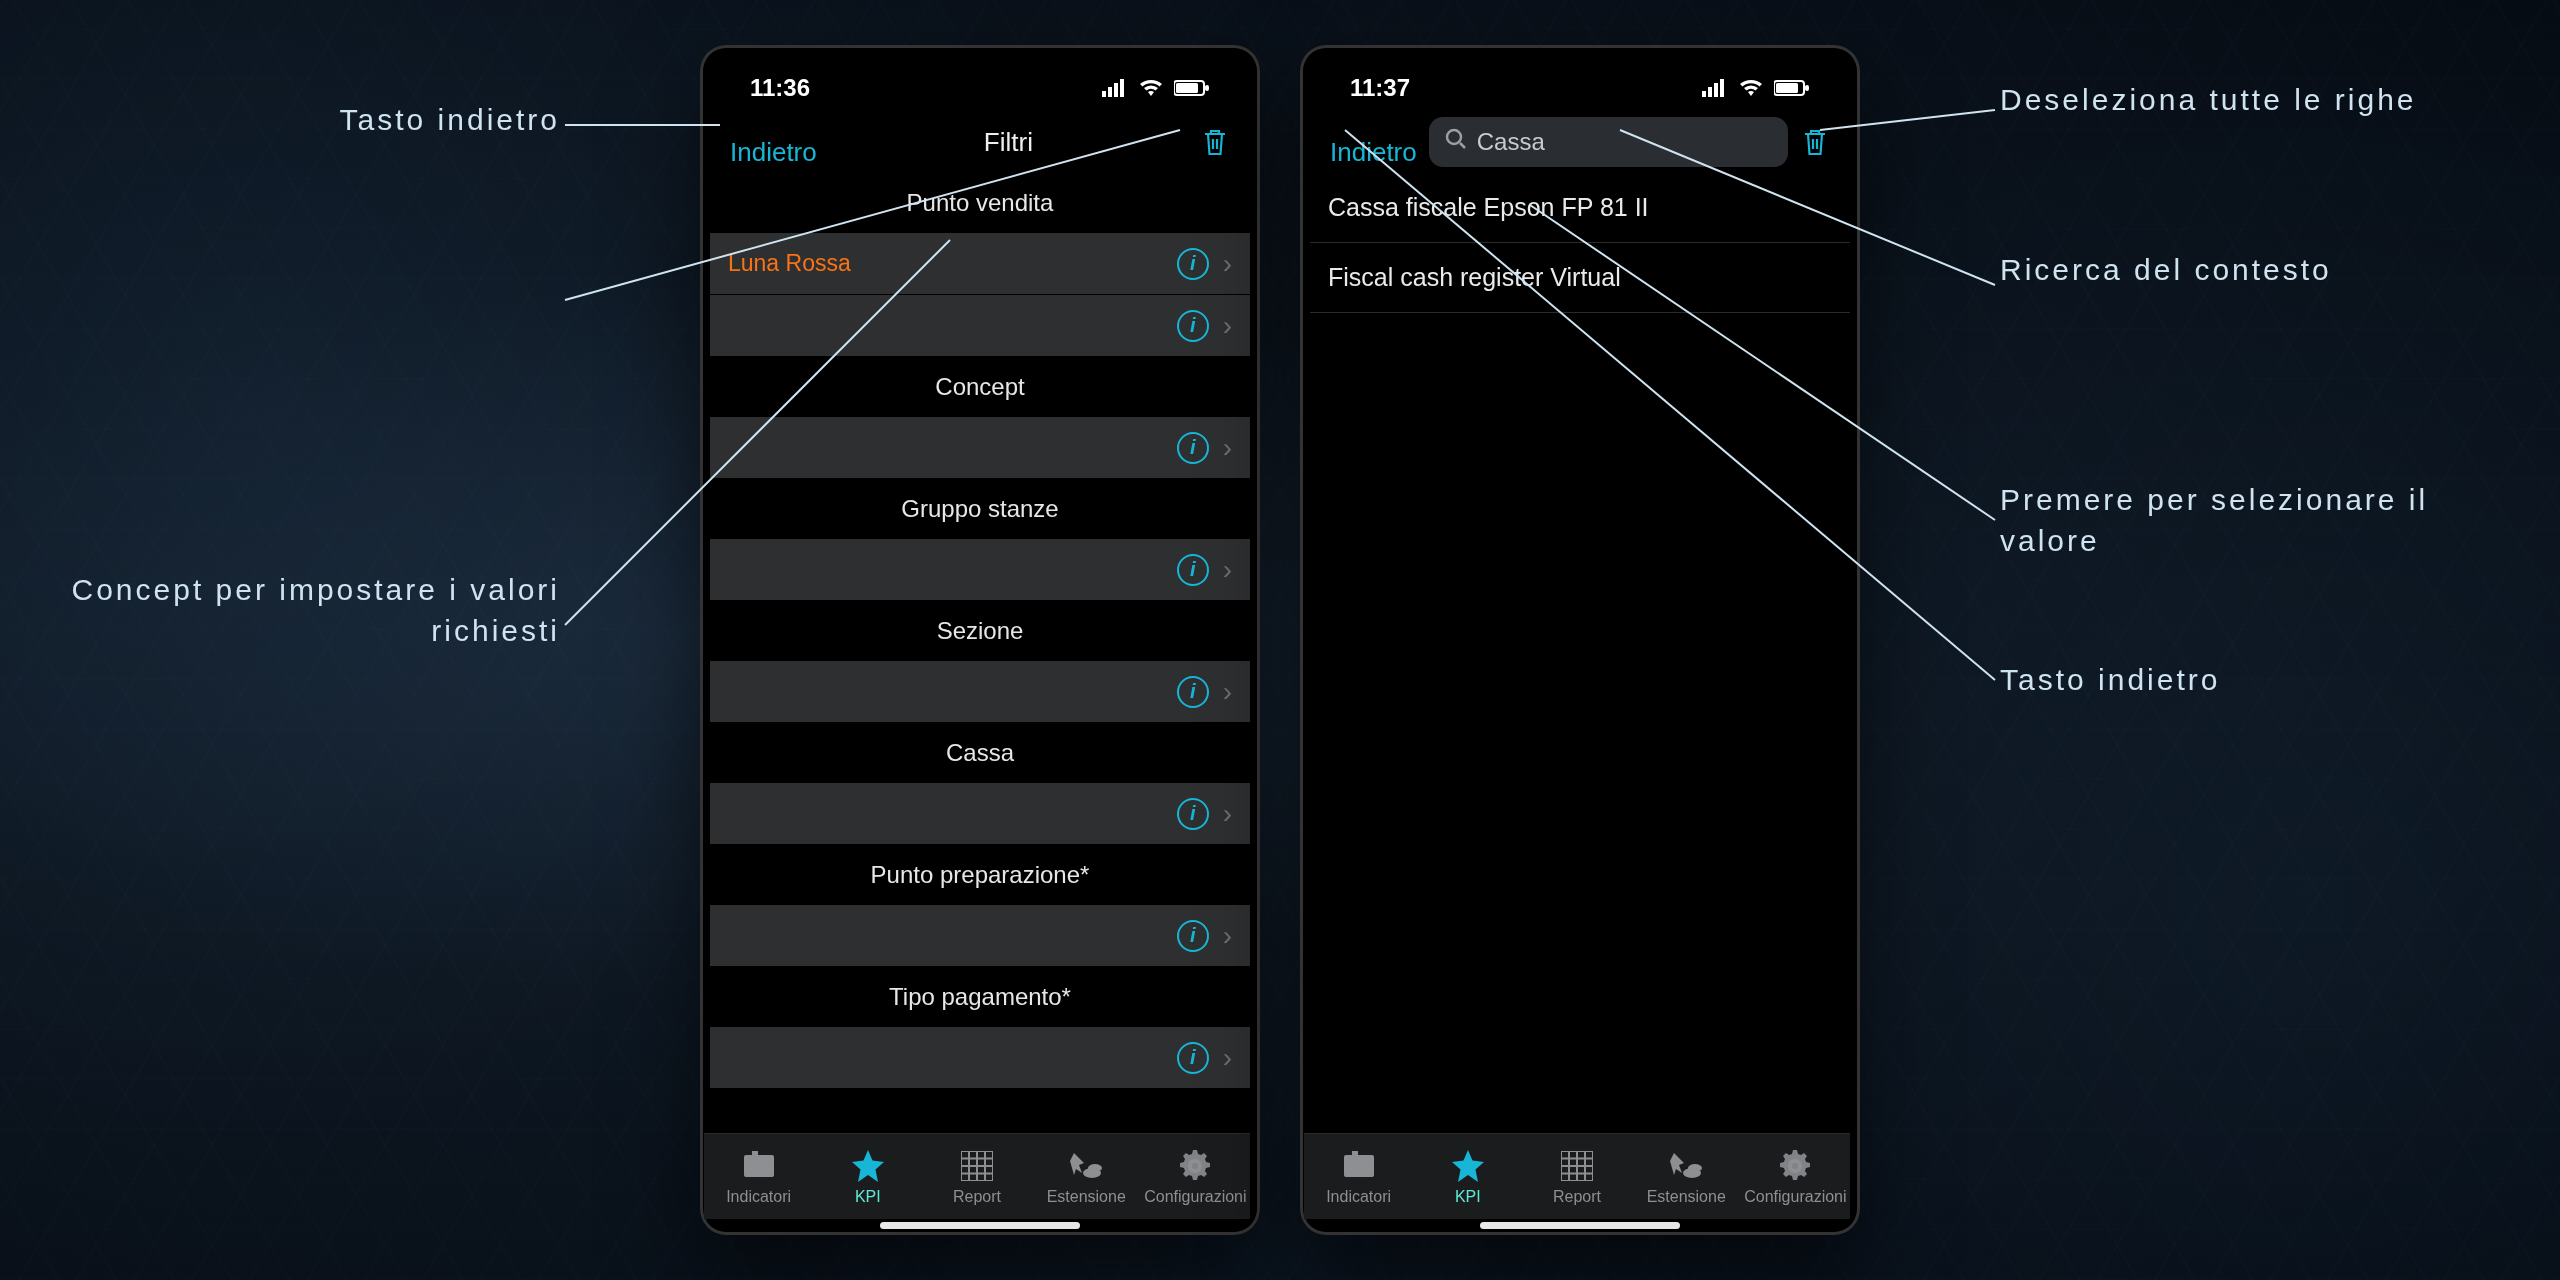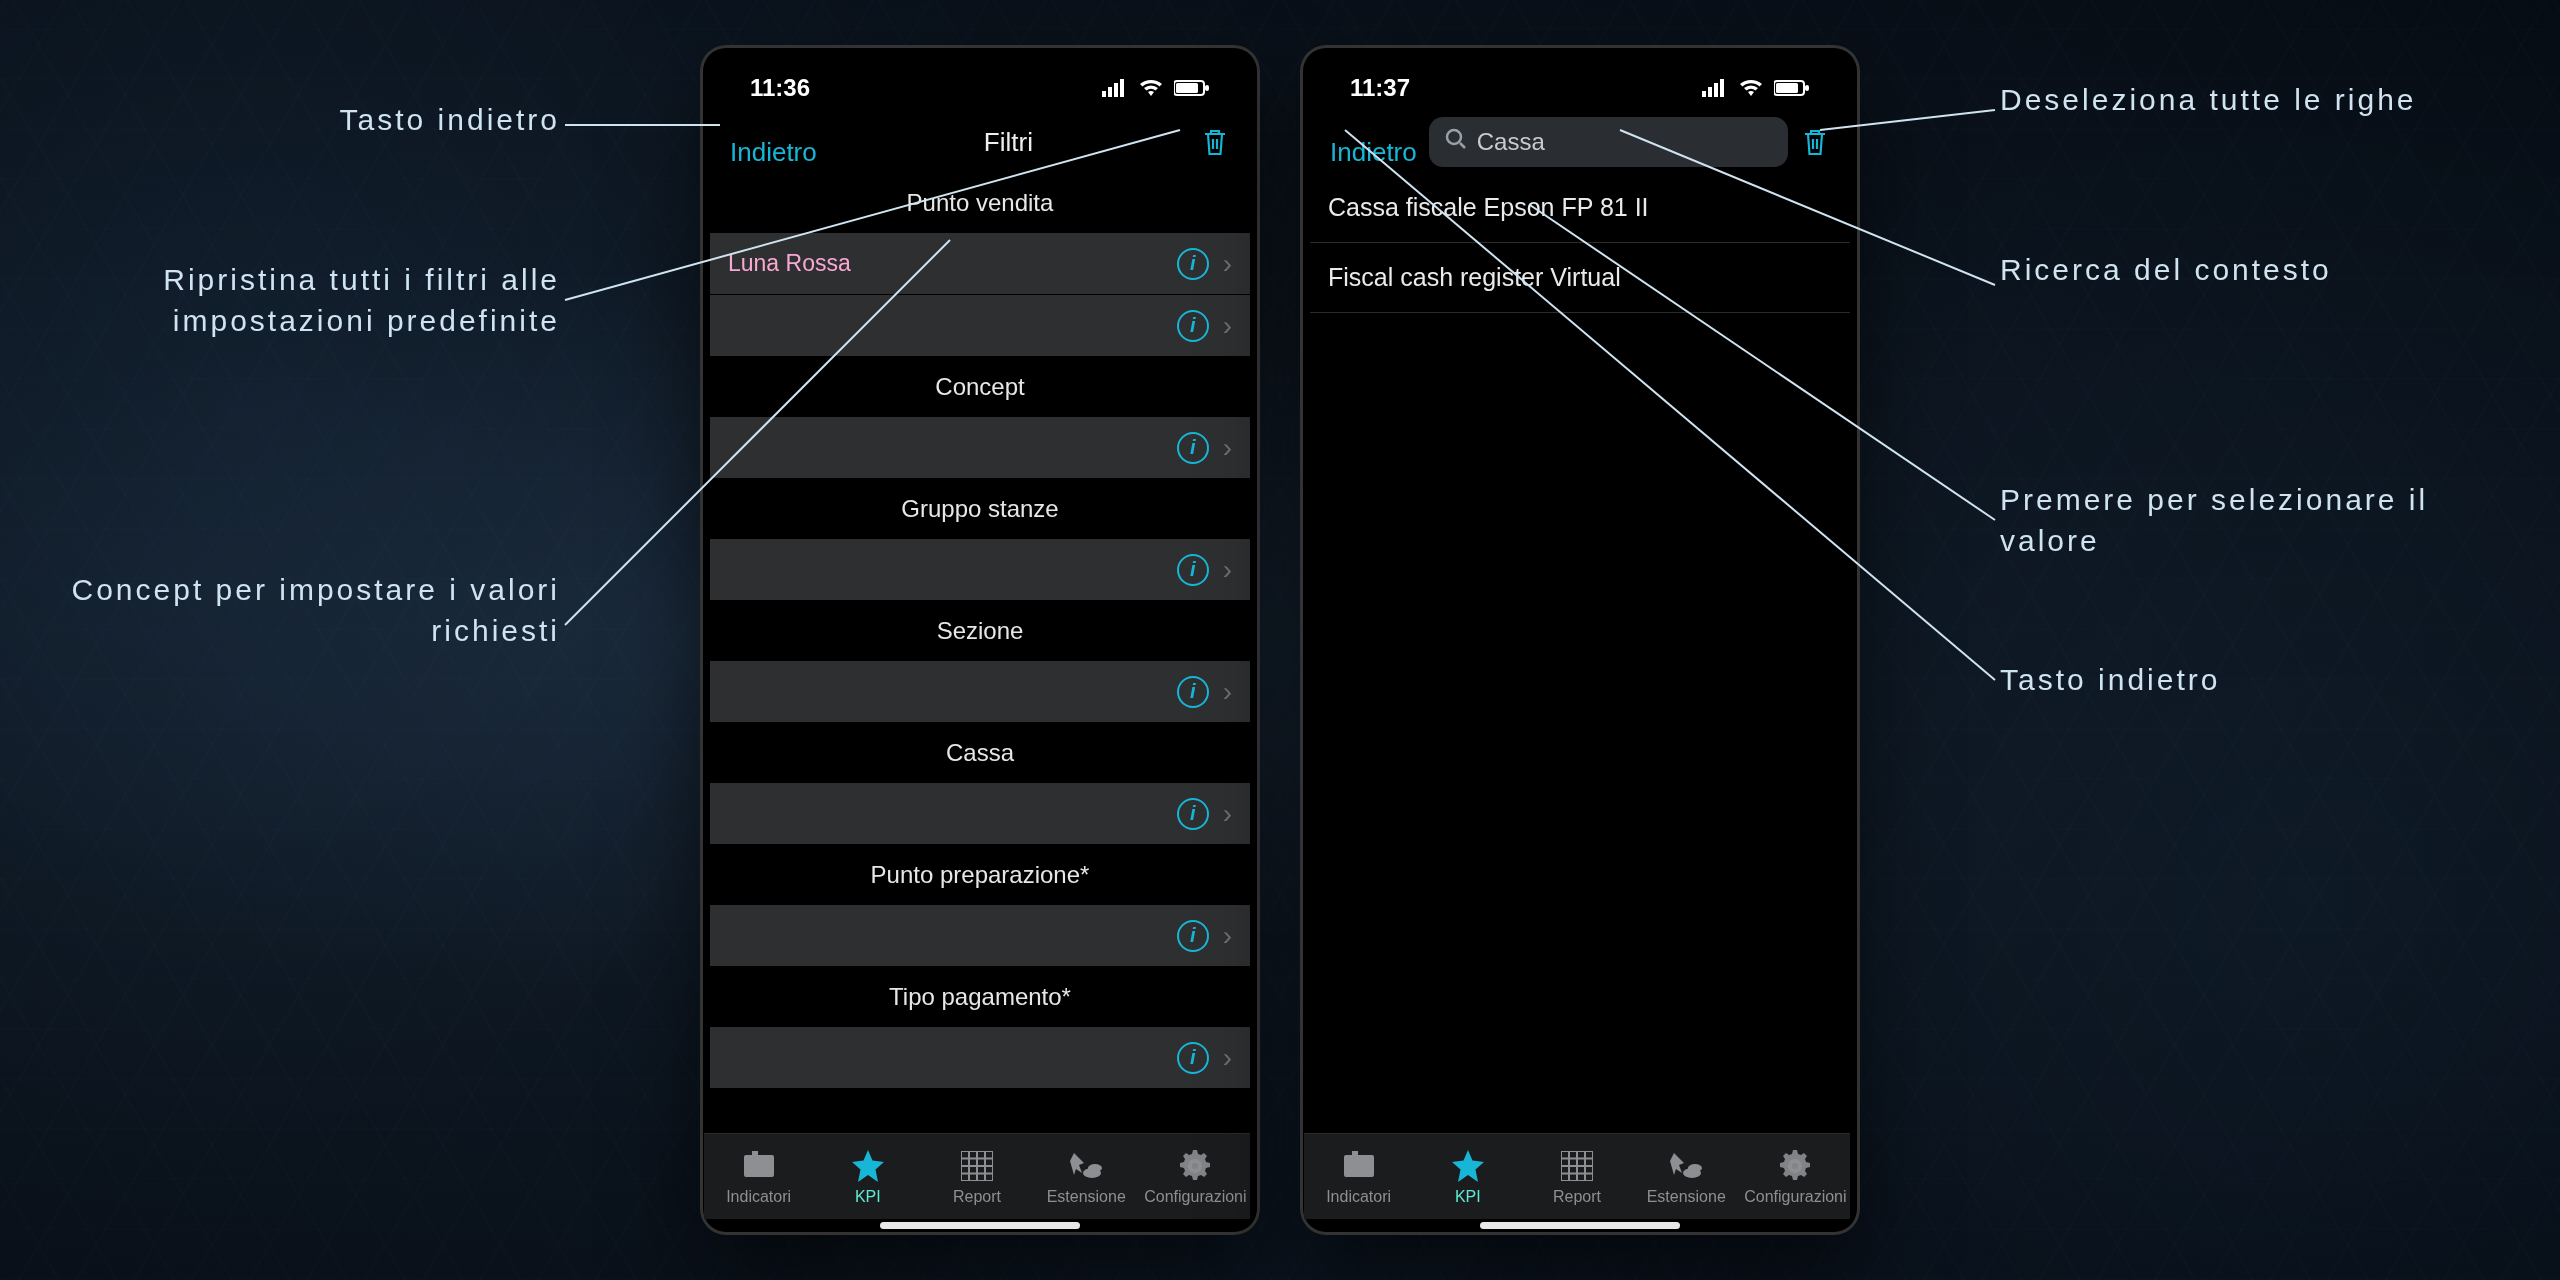--- a/index.html
+++ b/index.html
@@ -143,21 +143,21 @@
     background: #2e2f31;
     border-bottom: 1px solid #000;
     height: 62px;
     display: flex;
     align-items: center;
     padding: 0 18px;
     gap: 14px;
   }
   .filter-value {
     flex: 1;
-    color: #f9a8d4;
+    color: #f97316;
     font-size: 23px;
     white-space: nowrap;
     overflow: hidden;
   }
   .info-icon {
     width: 32px; height: 32px;
     border: 2px solid #18b6d6;
     border-radius: 50%;
     color: #18b6d6;
     display: flex; align-items: center; justify-content: center;
@@ -216,21 +216,20 @@
 </head>
 <body>
 
 <div class="hex-bg"></div>
 <div class="hex-pattern"></div>
 
 <div class="stage">
 
   <div class="callouts-left">
     <div class="callout" style="top:100px;">Tasto indietro</div>
-    <div class="callout" style="top:260px;">Ripristina tutti i filtri alle impostazioni predefinite</div>
     <div class="callout" style="top:570px;">Concept per impostare i valori richiesti</div>
   </div>
 
   <div class="callouts-right">
     <div class="callout" style="top:80px;">Deseleziona tutte le righe</div>
     <div class="callout" style="top:250px;">Ricerca del contesto</div>
     <div class="callout" style="top:480px;">Premere per selezionare il valore</div>
     <div class="callout" style="top:660px;">Tasto indietro</div>
   </div>
 

